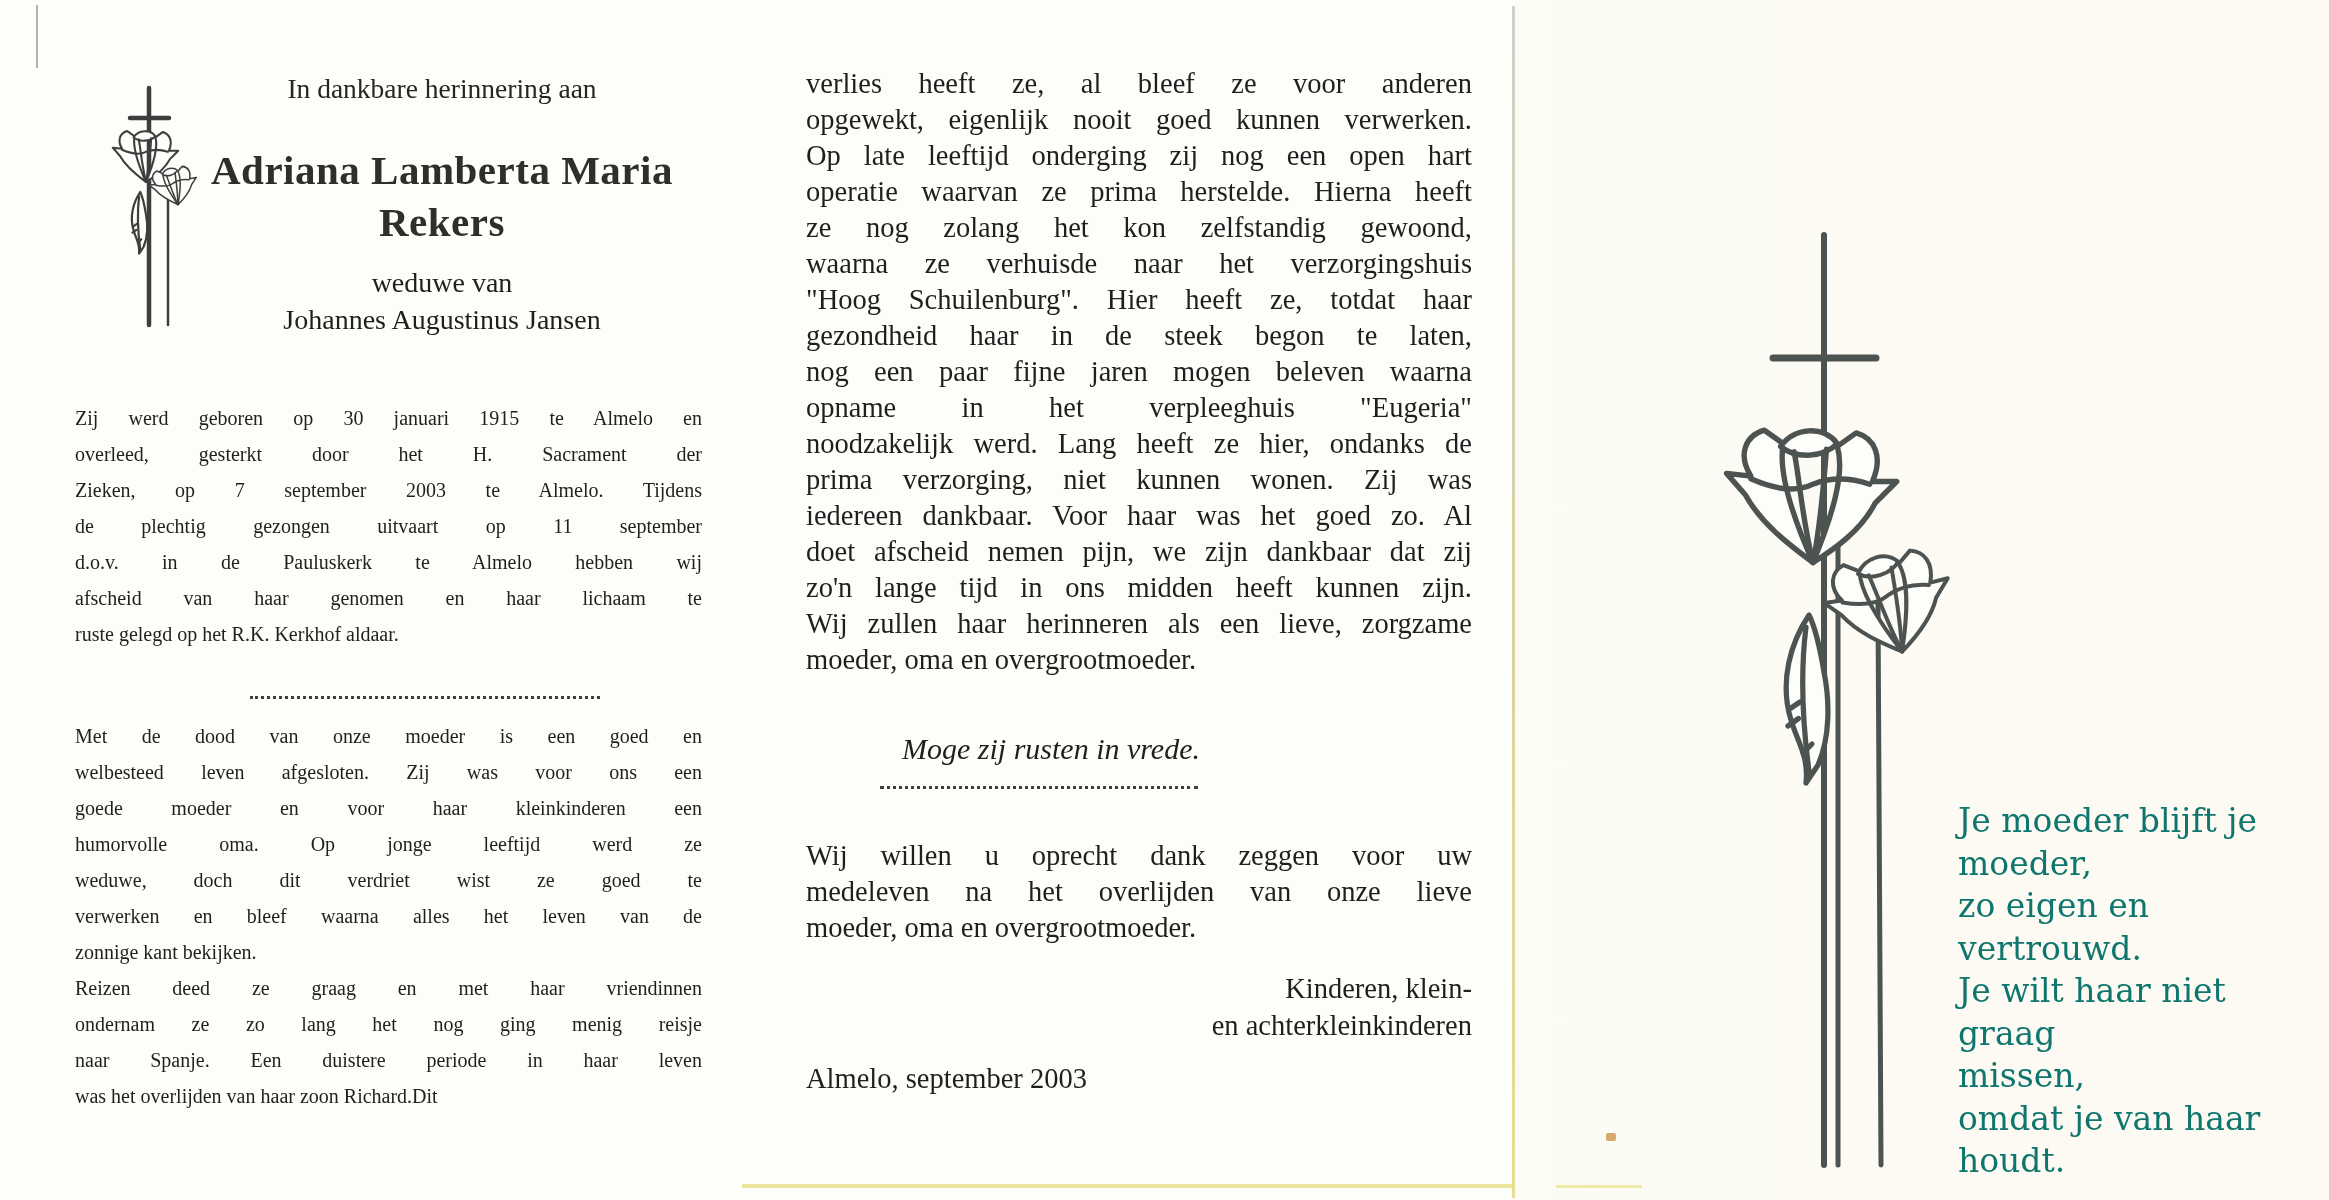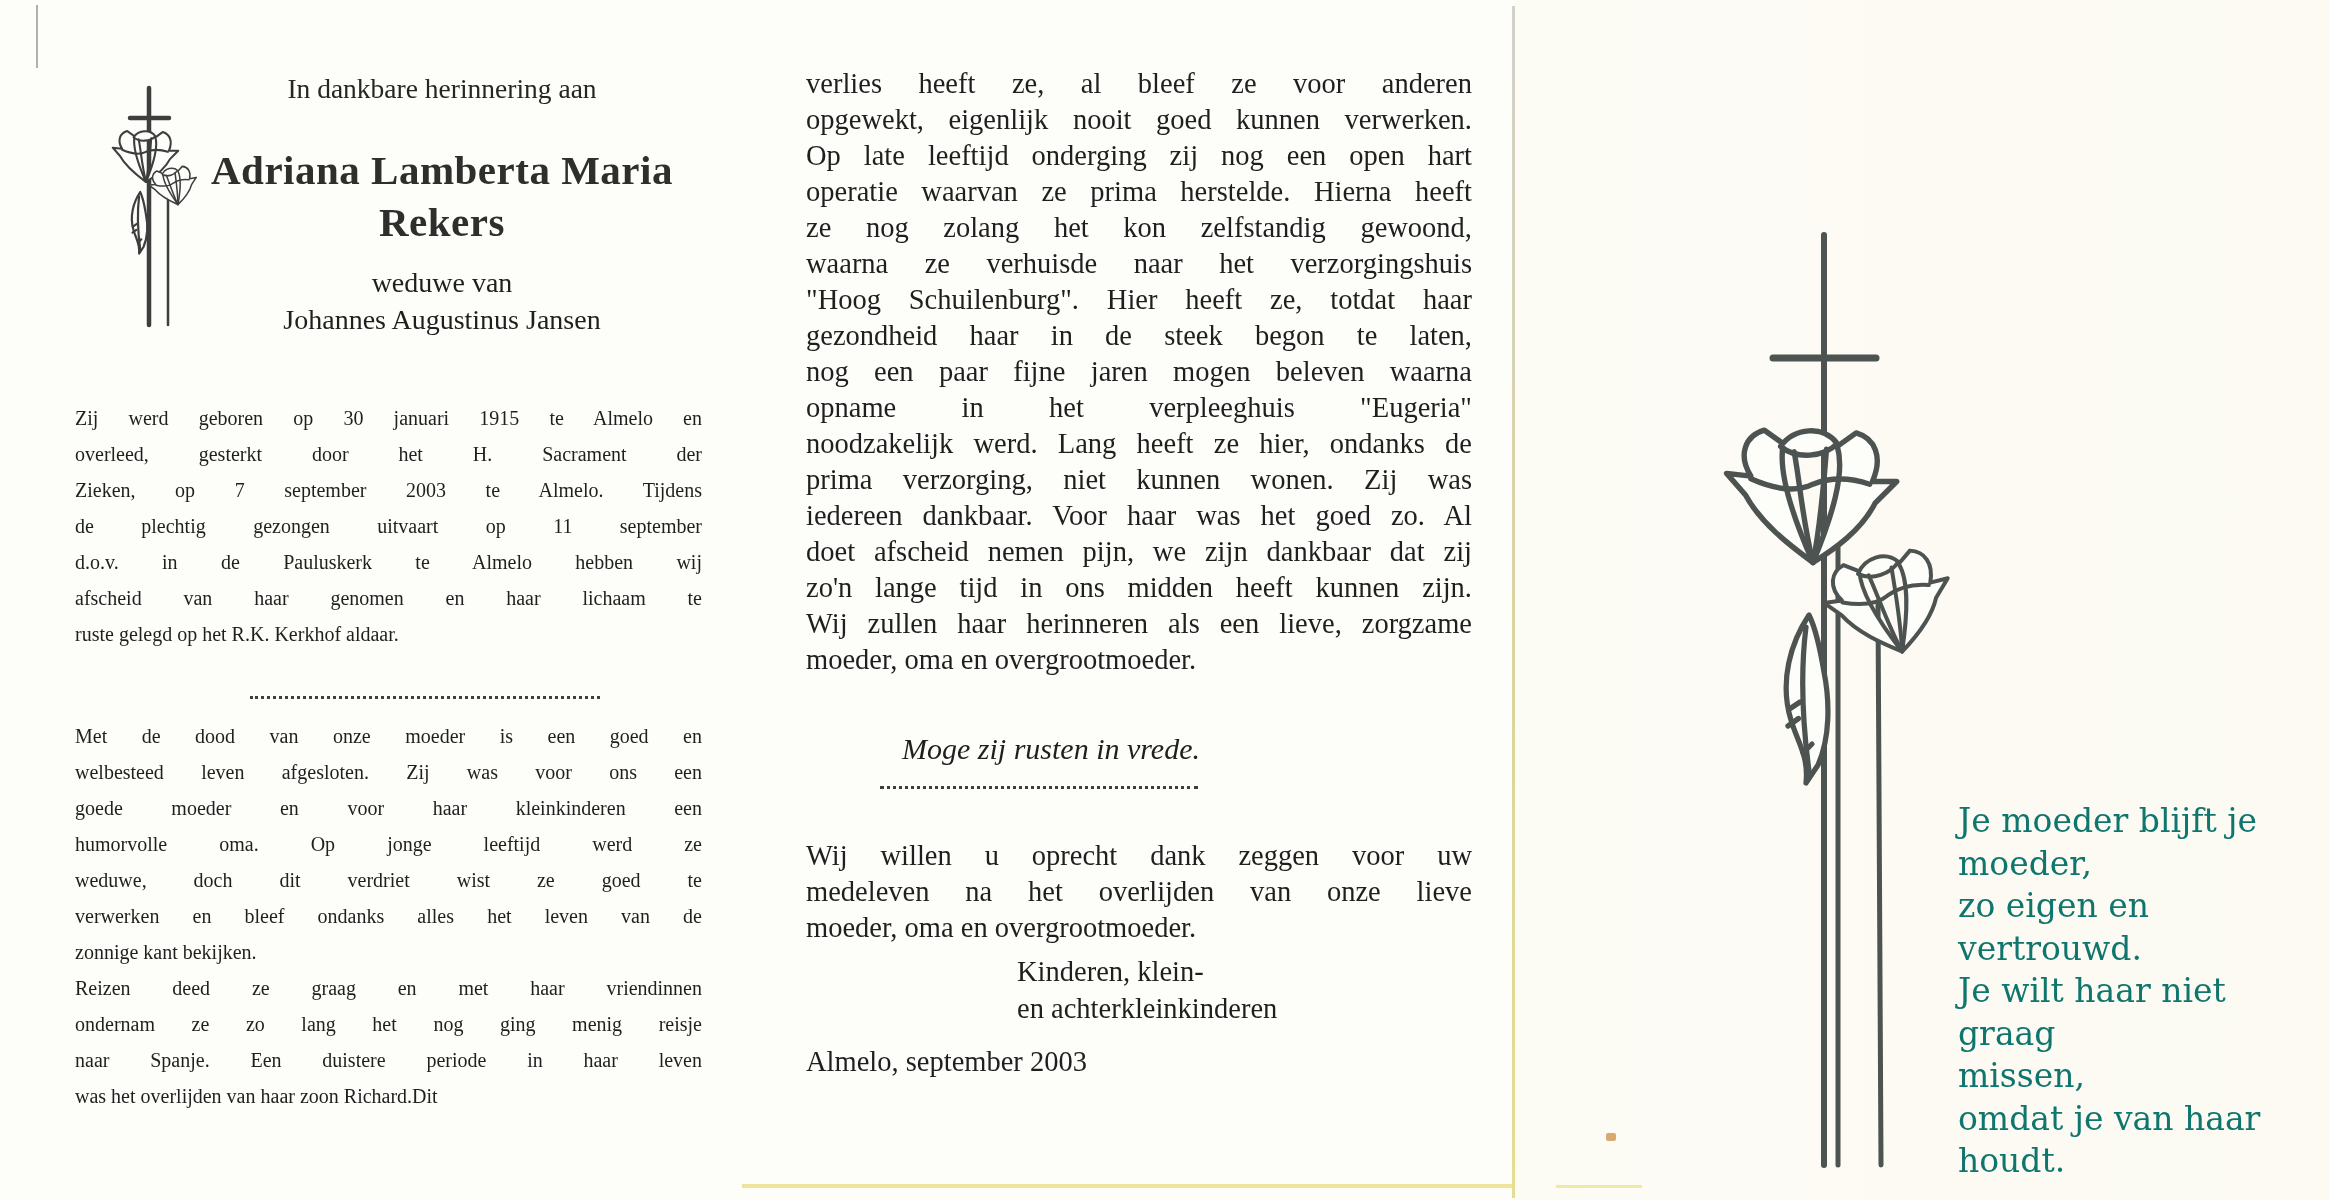--- a/index.html
+++ b/index.html
@@ -25,21 +25,21 @@
   .spouse{font-size:28px;line-height:37px;}
   #left-body{position:absolute;left:75px;top:400px;width:627px;font-size:20px;line-height:36px;z-index:3;}
   #mid-body{position:absolute;left:806px;top:66px;width:666px;font-size:28.5px;line-height:36px;z-index:3;}
   .jl{text-align:justify;text-align-last:justify;}
   .ll{text-align:left;}
   .catchline{display:flex;justify-content:flex-start;}
   .sep{height:0;border-bottom:3.5px dotted #3f3f3d;}
   .sep-left{width:350px;margin:44px 0 19px 175px;}
   .sep-mid{width:318px;margin:18px 0 49px 74px;}
   .prayer{font-style:italic;text-align:center;margin-top:52px;font-size:30px;line-height:38px;transform:translateX(-88px);}
-  .signature{margin-top:8px;margin-left:211px;line-height:36.5px;}
+  .signature{margin-top:25px;margin-left:211px;line-height:36.5px;text-align:right;}
   .dateline{margin-top:17px;line-height:36px;}
   #poem{position:absolute;left:1958px;top:800px;width:360px;z-index:3;
     font-family:"DejaVu Serif", serif;font-size:33px;line-height:42.5px;color:#0f766e;}
   
   svg{position:absolute;z-index:3;overflow:visible;}
   #ill-left{left:80px;top:80px;}
   #ill-right{left:1718px;top:225px;}
   .stroke{stroke:#4d5351;fill:none;stroke-linecap:round;stroke-linejoin:round;}
   .stroke-dk{stroke:#3c3f3e;fill:none;stroke-linecap:round;stroke-linejoin:round;}
   .blossom path,.leaf path{stroke-linejoin:round;stroke-linecap:round;}
@@ -103,21 +103,21 @@
     <div class="jl">afscheid van haar genomen en haar lichaam te</div>
     <div class="ll">ruste gelegd op het R.K. Kerkhof aldaar.</div>
 
     <div class="sep sep-left"></div>
 
     <div class="jl">Met de dood van onze moeder is een goed en</div>
     <div class="jl">welbesteed leven afgesloten. Zij was voor ons een</div>
     <div class="jl">goede moeder en voor haar kleinkinderen een</div>
     <div class="jl">humorvolle oma. Op jonge leeftijd werd ze</div>
     <div class="jl">weduwe, doch dit verdriet wist ze goed te</div>
-    <div class="jl">verwerken en bleef ondanks alles het leven van de</div>
+    <div class="jl">verwerken en bleef waarna alles het leven van de</div>
     <div class="ll">zonnige kant bekijken.</div>
 
     <div class="jl">Reizen deed ze graag en met haar vriendinnen</div>
     <div class="jl">ondernam ze zo lang het nog ging menig reisje</div>
     <div class="jl">naar Spanje. Een duistere periode in haar leven</div>
     <div class="catchline">
       <span>was het overlijden van haar zoon Richard.</span>
       <span>Dit</span>
     </div>
   </div>

